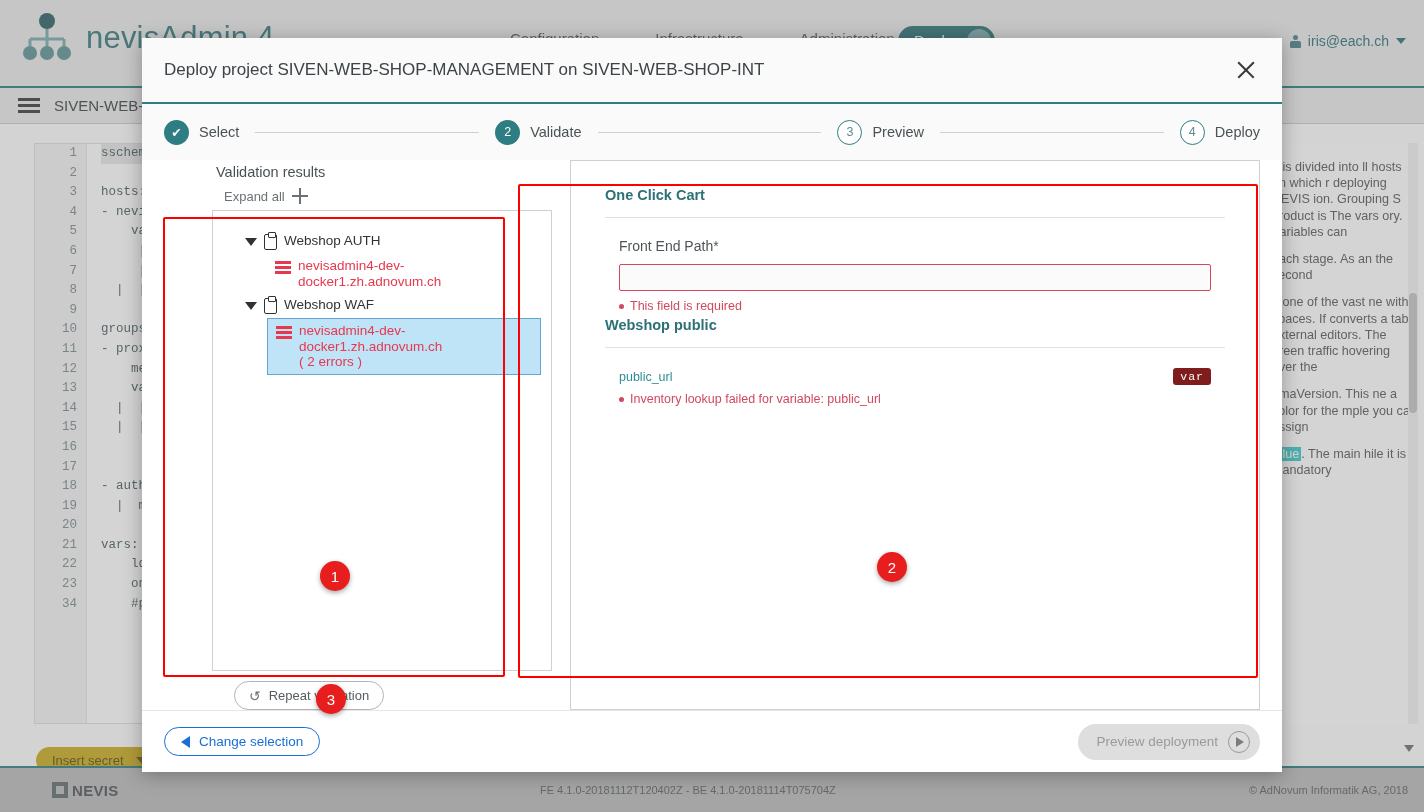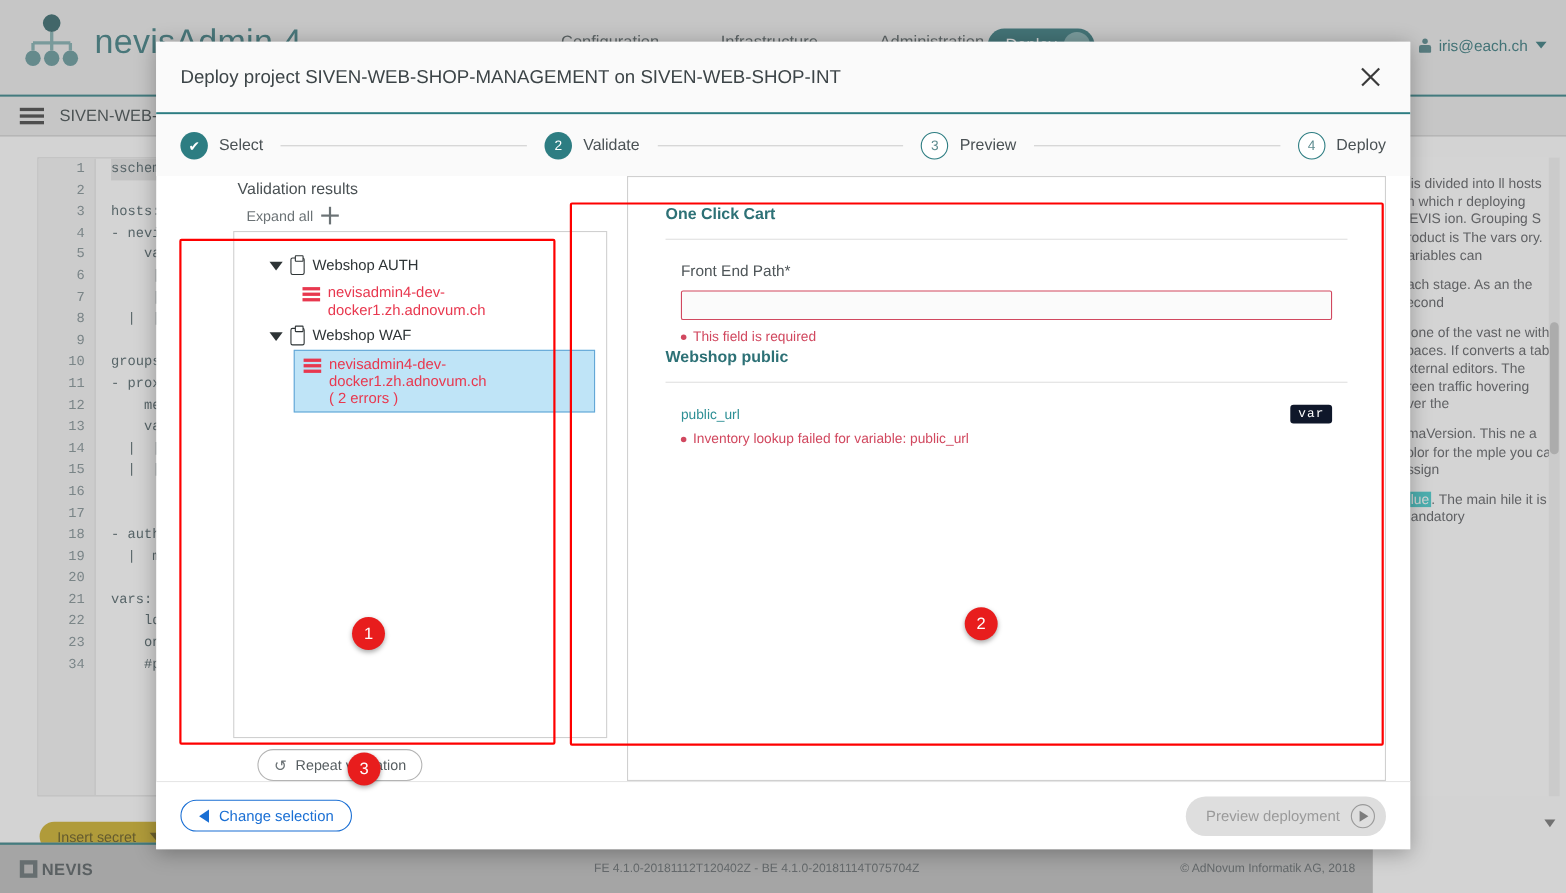--- a/index.html
+++ b/index.html
@@ -110,23 +110,23 @@
   .insert-secret .c {
     position:absolute; right:10px; top:10px;
     width:0;height:0;border-left:6px solid transparent;border-right:6px solid transparent;border-top:7px solid #6a5a12;
   }
   .bottom-caret {
     position:absolute; right:10px; bottom:60px;
     width:0;height:0;border-left:5px solid transparent;border-right:5px solid transparent;border-top:7px solid #6f6f6f;
   }
 
   .bg-footer {
-    position:absolute; left:0; bottom:0; width:1248px; height:46px;
+    position:absolute; left:0; bottom:0; width:1424px; height:46px;
     background:#b9b9b9; border-top:2px solid #2d7d82;
-    display:flex; align-items:center;
+    display:flex; align-items:center;padding-left:34px;
   }
   .nevis-logo { display:flex; align-items:center; gap:4px; margin-left:18px; }
   .nevis-mark { width:16px;height:16px;background:#5f6b6e; position:relative; }
   .nevis-mark::after{content:"";position:absolute;left:4px;top:4px;width:8px;height:8px;background:#b9b9b9;}
   .nevis-word { font-size:15px; color:#4e5659; letter-spacing:.3px; font-weight:600;}
   .foot-ver { position:absolute; left:540px; font-size:11px; color:#5d6467; }
   .foot-cop { position:absolute; right:16px; font-size:11px; color:#5d6467; }
 
   
   .scrim { position:absolute; inset:0; background:rgba(120,120,120,0.30); }
@@ -208,21 +208,21 @@
   .field { padding: 20px 14px 4px 14px; }
   .field-label { font-size:14px; color:#4e5558; margin-bottom:10px; }
   .text-input {
     width:100%; height:27px; border:1px solid #d1485f; background:#fbfbfb;
     border-radius:2px;
   }
   .err { font-size:12.5px; color:#d1485f; margin-top:8px; display:flex; align-items:center; gap:6px; }
   .dot { width:5px;height:5px;border-radius:50%;background:#d1485f; display:inline-block; }
   .varlink { font-size:12.5px; color:#2d8f95; margin-top:2px; }
   .var-badge {
-    float:right; background:#0f172a; color:#fff; border-radius:3px;
+    float:right; background:#7f1d1d; color:#fff; border-radius:3px;
     font-family:"Liberation Mono", monospace; font-size:11.5px; padding:2px 7px;
     letter-spacing:1px;
   }
 
   .modal-actionbar { padding: 10px 22px 0 22px; display:flex; align-items:center; }
   .btn-outline {
     border:1px solid #b4b4b4; border-radius:16px; background:#fff;
     font-size:13px; color:#565d60; padding:6px 14px;
     display:flex; align-items:center; gap:8px; cursor:pointer;
   }

